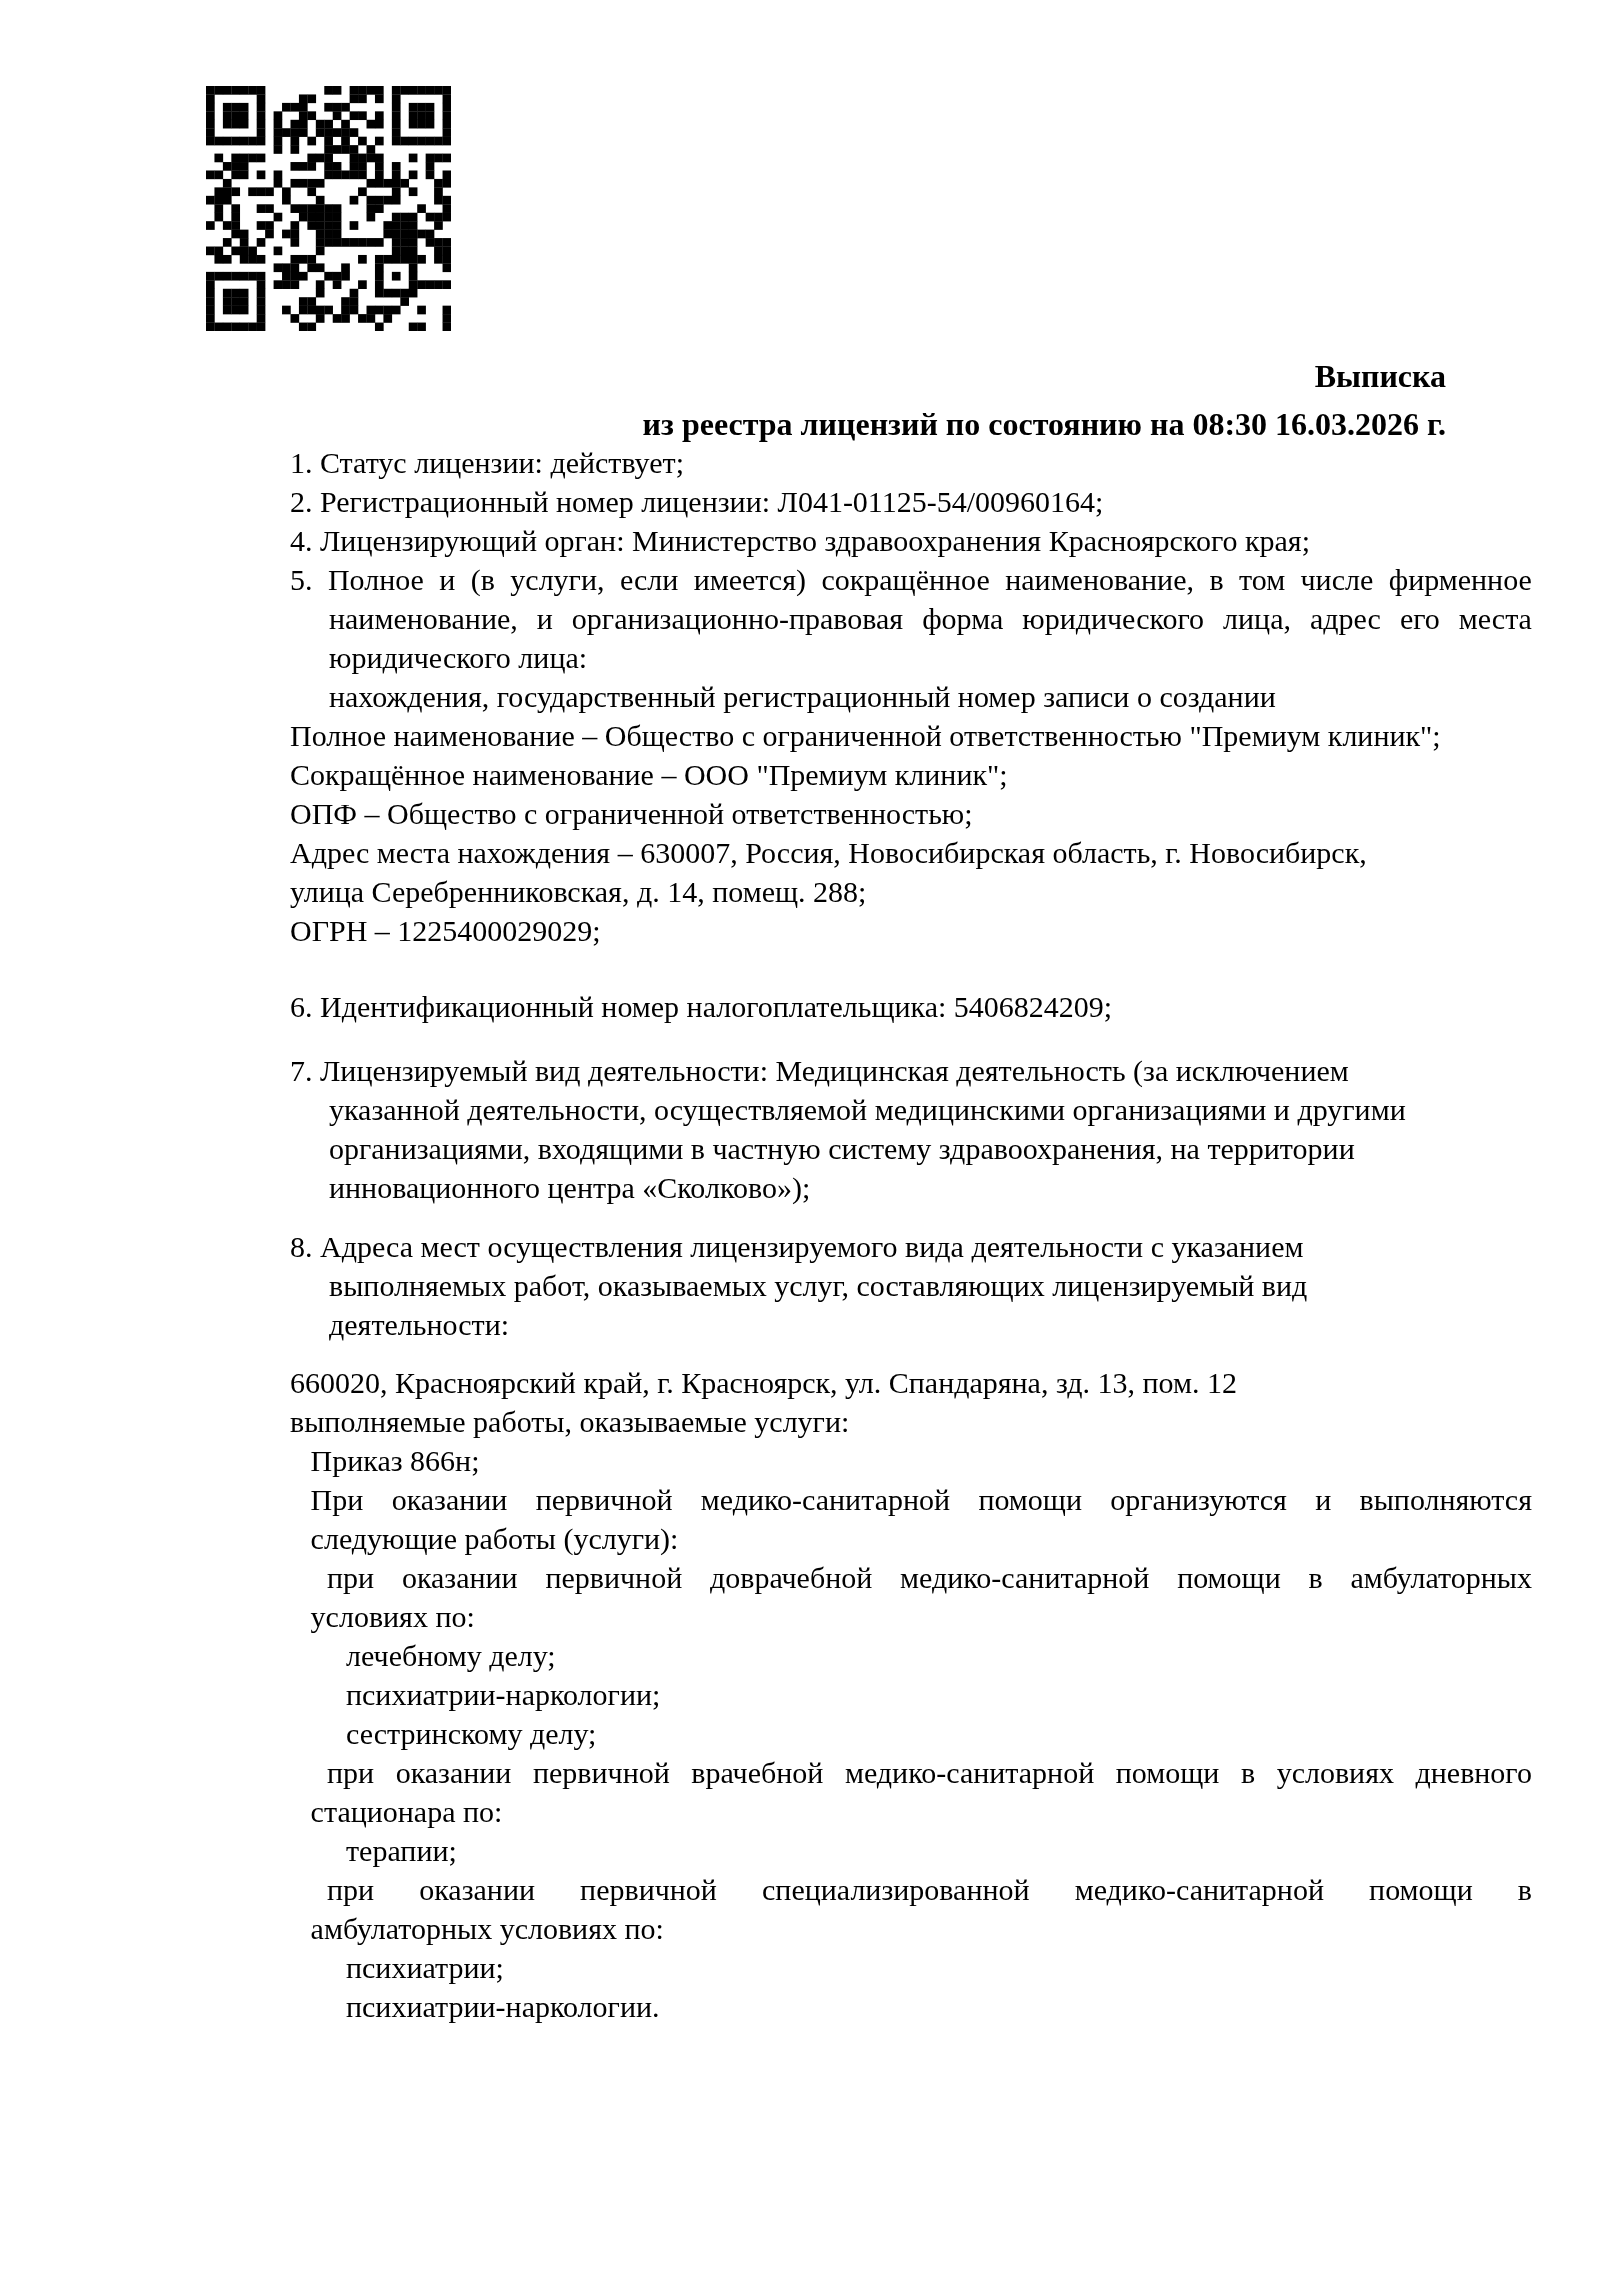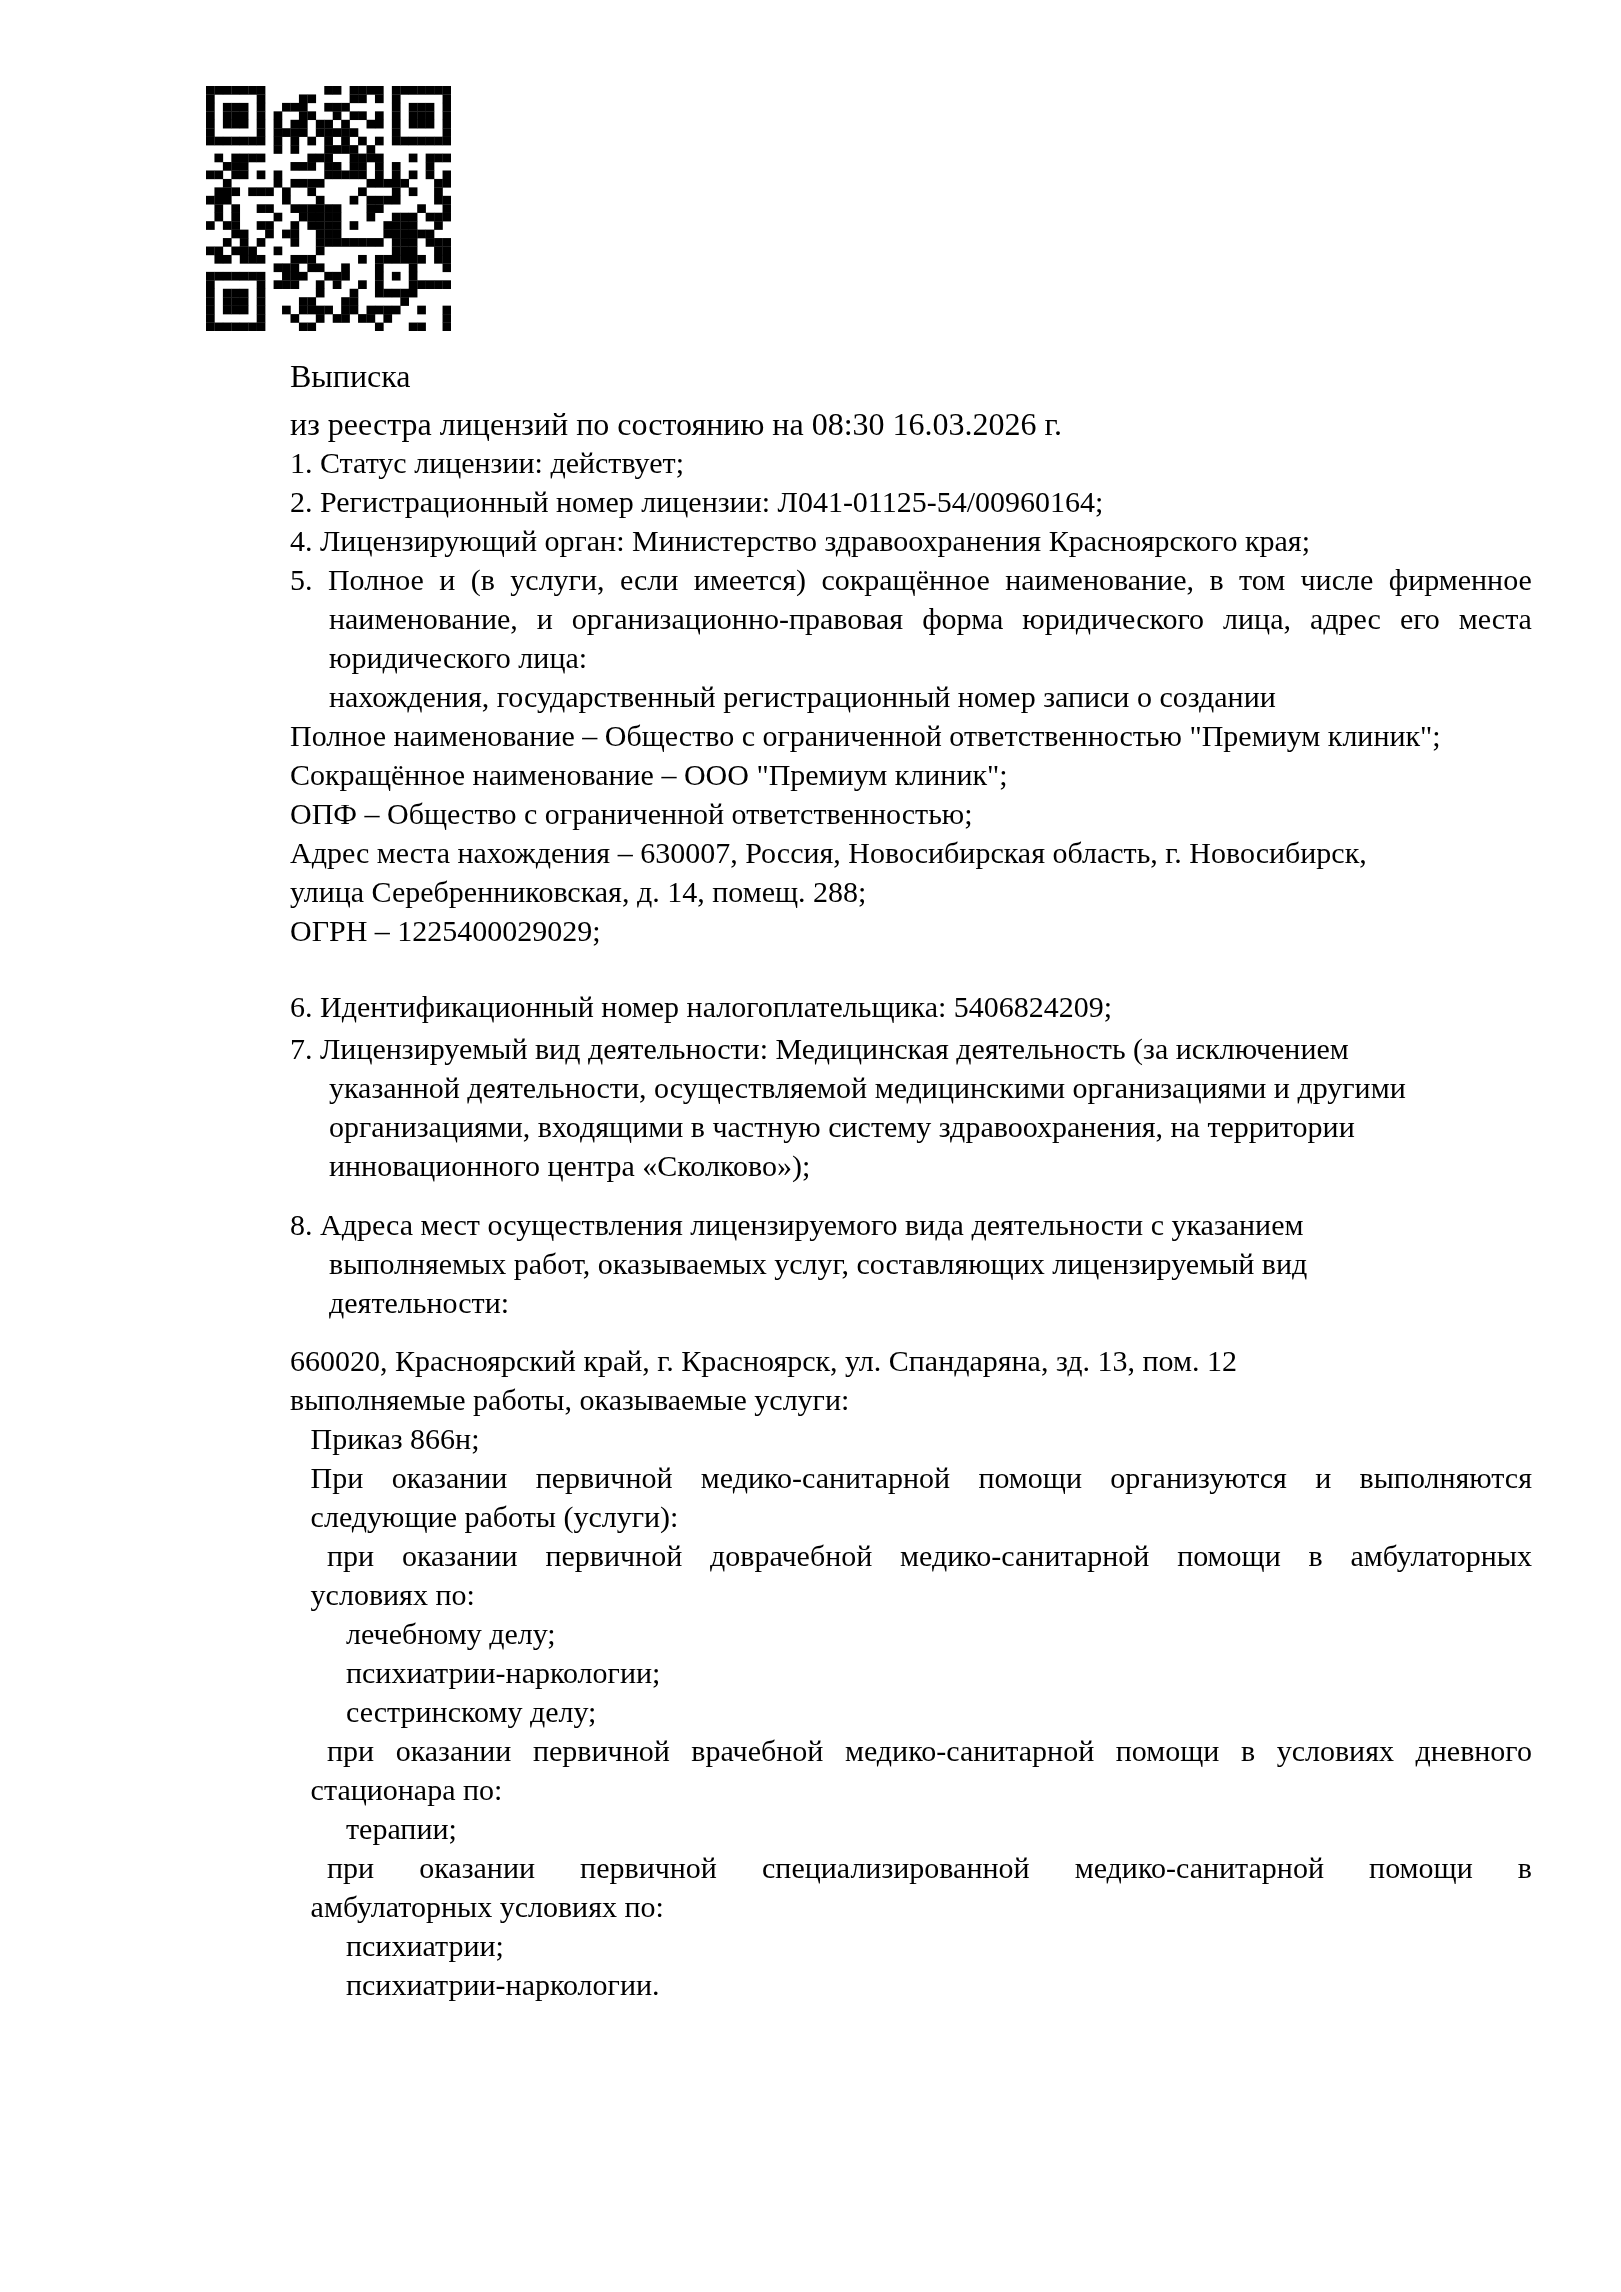--- a/index.html
+++ b/index.html
@@ -16,23 +16,23 @@
   }
   .qr {
     position:absolute; left:206px; top:86px;
     width:245px; height:245px;
   }
   .content {
     position:absolute; left:290px; top:352px;
     width:1242px;
   }
   .heading {
-    font-weight:normal;
+    font-weight:bold;
     font-size:32px; line-height:48px;
-    text-align:left;
+    text-align:right;
     padding-right:86px;
   }
   .docbody {
     margin-top:-4.9px;
     font-size:30px; line-height:39px;
   }
   .ln { white-space:nowrap; }
   .ln.stretch {
     display:flex; justify-content:space-between;
     white-space:normal;
@@ -498,21 +498,21 @@
         </div>
         <div class="ln lv-cont">юридического лица:</div>
         <div class="ln lv-cont">нахождения, государственный регистрационный номер записи о создании</div>
         <div class="ln lv-base">Полное наименование – Общество с ограниченной ответственностью "Премиум клиник";</div>
         <div class="ln lv-base">Сокращённое наименование – ООО "Премиум клиник";</div>
         <div class="ln lv-base">ОПФ – Общество с ограниченной ответственностью;</div>
         <div class="ln lv-base">Адрес места нахождения – 630007, Россия, Новосибирская область, г. Новосибирск,</div>
         <div class="ln lv-base">улица Серебренниковская, д. 14, помещ. 288;</div>
         <div class="ln lv-base">ОГРН – 1225400029029;</div>
         <div class="ln lv-base" style="margin-top: 37px;">6. Идентификационный номер налогоплательщика: 5406824209;</div>
-        <div class="ln lv-base" style="margin-top: 3px;">7. Лицензируемый вид деятельности: Медицинская деятельность (за исключением</div>
+        <div class="ln lv-base" style="margin-top: 25px;">7. Лицензируемый вид деятельности: Медицинская деятельность (за исключением</div>
         <div class="ln lv-cont">указанной деятельности, осуществляемой медицинскими организациями и другими</div>
         <div class="ln lv-cont">организациями, входящими в частную систему здравоохранения, на территории</div>
         <div class="ln lv-cont">инновационного центра «Сколково»);</div>
         <div class="ln lv-base" style="margin-top: 19.6px;">8. Адреса мест осуществления лицензируемого вида деятельности с указанием</div>
         <div class="ln lv-cont">выполняемых работ, оказываемых услуг, составляющих лицензируемый вид</div>
         <div class="ln lv-cont">деятельности:</div>
         <div class="ln lv-base" style="margin-top: 19.6px;">660020, Красноярский край, г. Красноярск, ул. Спандаряна, зд. 13, пом. 12</div>
         <div class="ln lv-base">выполняемые работы, оказываемые услуги:</div>
         <div class="ln lv-svc1">Приказ 866н;</div>
         <div class="ln lv-svc1 stretch">

